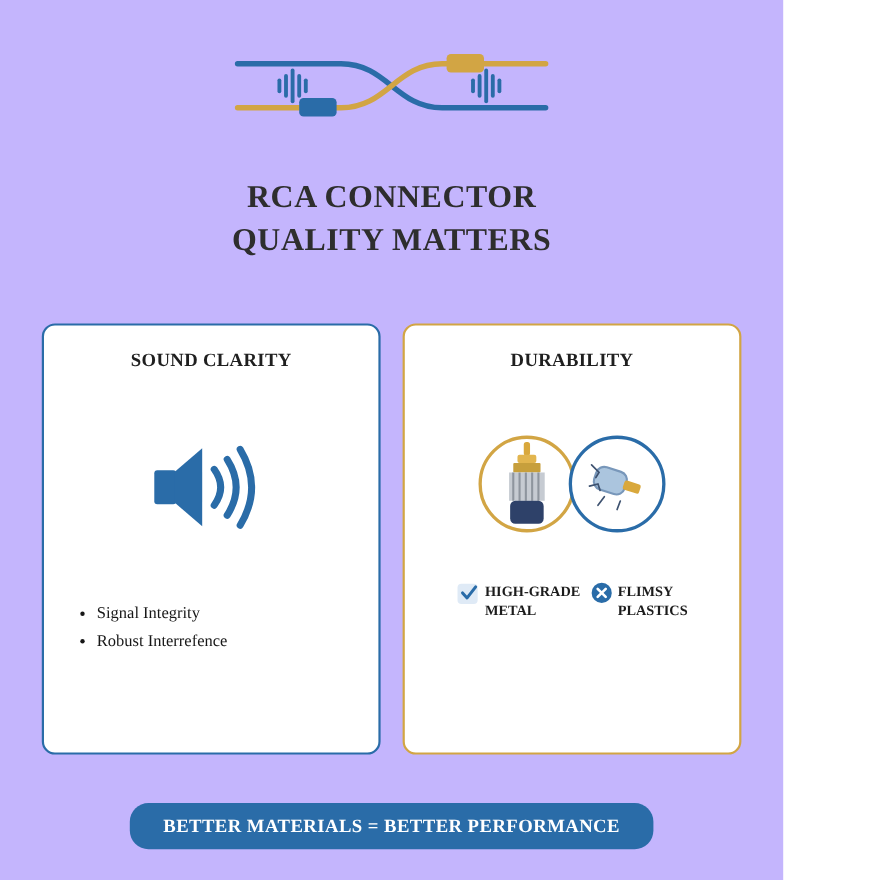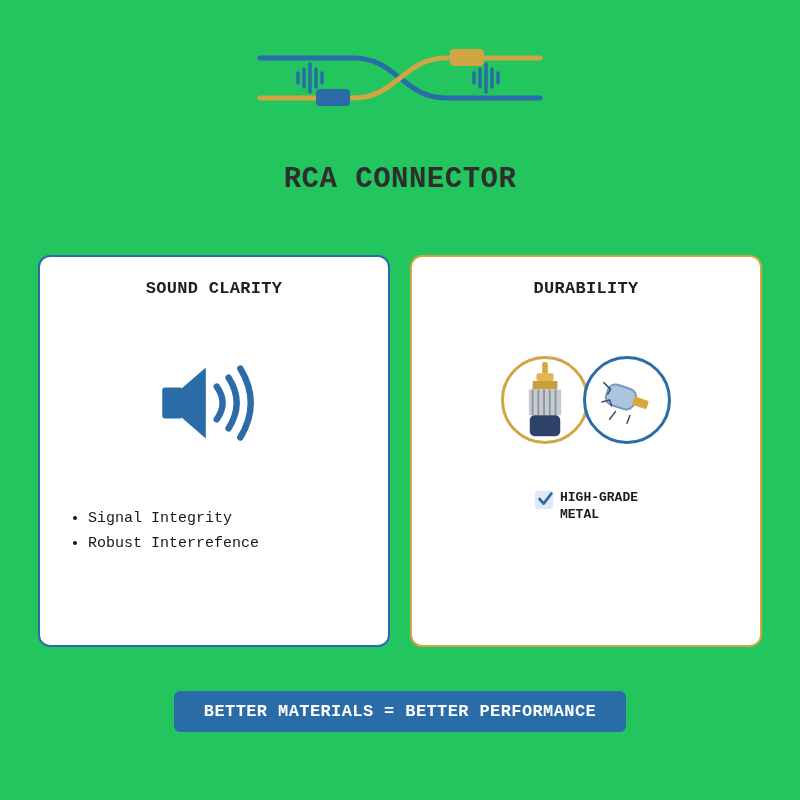--- a/index.html
+++ b/index.html
@@ -1,18 +1,18 @@
 <!DOCTYPE html>
 <html><head>
 <meta charset="utf-8">
 <style>
   html,body { margin:0; padding:0; background:#ffffff; }
   .page {
-    width:800px; height:800px; position:relative; overflow:hidden;
-    background:#22c55e; font-family:Liberation Mono, monospace;
+    width:712px; height:800px; position:relative; overflow:hidden;
+    background:#c4b5fd; font-family:Liberation Serif, serif;
   }
   .cable-art { display:flex; justify-content:center; padding-top:36px; }
   .title {
     text-align:center; margin-top:40px; font-size:29px; font-weight:bold;
     color:#2e2e2e; line-height:1.35; letter-spacing:0.5px;
   }
   .cards { display:flex; gap:20px; padding:0 38px; margin-top:56px; }
   .card {
     flex:1; height:392px; border:2px solid #2a6ca8; border-radius:12px;
     box-sizing:border-box; padding:22px 16px; display:flex;
@@ -34,21 +34,21 @@
   .circle.plastic { border:3px solid #2a6ca8; margin-left:-6px; }
   .badges { margin-top:44px; display:flex; justify-content:center; gap:8px; width:100%; }
   .badge { display:flex; align-items:flex-start; gap:4px; }
   .badge-label {
     font-weight:bold; font-size:13px; line-height:1.3; color:#1c1c1c;
     text-align:left; white-space:pre-line; margin-top:2px;
   }
   .banner-wrap { display:flex; justify-content:center; margin-top:44px; }
   .banner {
     background:#2a6ca8; color:#ffffff; font-weight:bold; font-size:17px;
-    letter-spacing:0.4px; padding:11px 30px; border-radius:6px;
+    letter-spacing:0.4px; padding:11px 30px; border-radius:17px;
   }
 </style>
 </head>
 <body>
 
 <div class="page">
 
   <div class="cable-art">
     <svg width="300" height="84" viewBox="0 0 300 84">
       <g fill="none" stroke-linecap="round">
@@ -69,20 +69,21 @@
         <line x1="230" y1="33" x2="230" y2="51"></line>
         <line x1="236" y1="28" x2="236" y2="56"></line>
         <line x1="242" y1="33" x2="242" y2="51"></line>
         <line x1="248" y1="37" x2="248" y2="47"></line>
       </g>
     </svg>
   </div>
 
   <div class="title">
     <div>RCA CONNECTOR</div>
+    <div>QUALITY MATTERS</div>
   </div>
 
   <div class="cards">
 
     <div class="card">
       <div class="card-title">SOUND CLARITY</div>
       <div class="icon-zone">
         <svg width="118" height="100" viewBox="0 0 130 110">
           <g fill="#2a6ca8">
             <rect x="8" y="38" width="22" height="34" rx="3"></rect>
@@ -140,20 +141,28 @@
       </div>
       <div class="badges">
         <div class="badge">
           <svg width="22" height="22" viewBox="0 0 24 24">
             <rect x="1" y="3" width="20" height="20" rx="4" fill="#dfeaf6"></rect>
             <path d="M6 12 L10.5 17 L19 6" fill="none" stroke="#2a6ca8" stroke-width="3" stroke-linecap="round" stroke-linejoin="round"></path>
           </svg>
           <div class="badge-label">HIGH-GRADE
 METAL</div>
         </div>
+        <div class="badge">
+          <svg width="22" height="22" viewBox="0 0 24 24">
+            <circle cx="12" cy="12" r="10" fill="#2a6ca8"></circle>
+            <path d="M8 8 L16 16 M16 8 L8 16" stroke="#ffffff" stroke-width="2.6" stroke-linecap="round"></path>
+          </svg>
+          <div class="badge-label">FLIMSY
+PLASTICS</div>
+        </div>
       </div>
     </div>
 
   </div>
 
   <div class="banner-wrap">
     <div class="banner">BETTER MATERIALS = BETTER PERFORMANCE</div>
   </div>
 
 </div>

